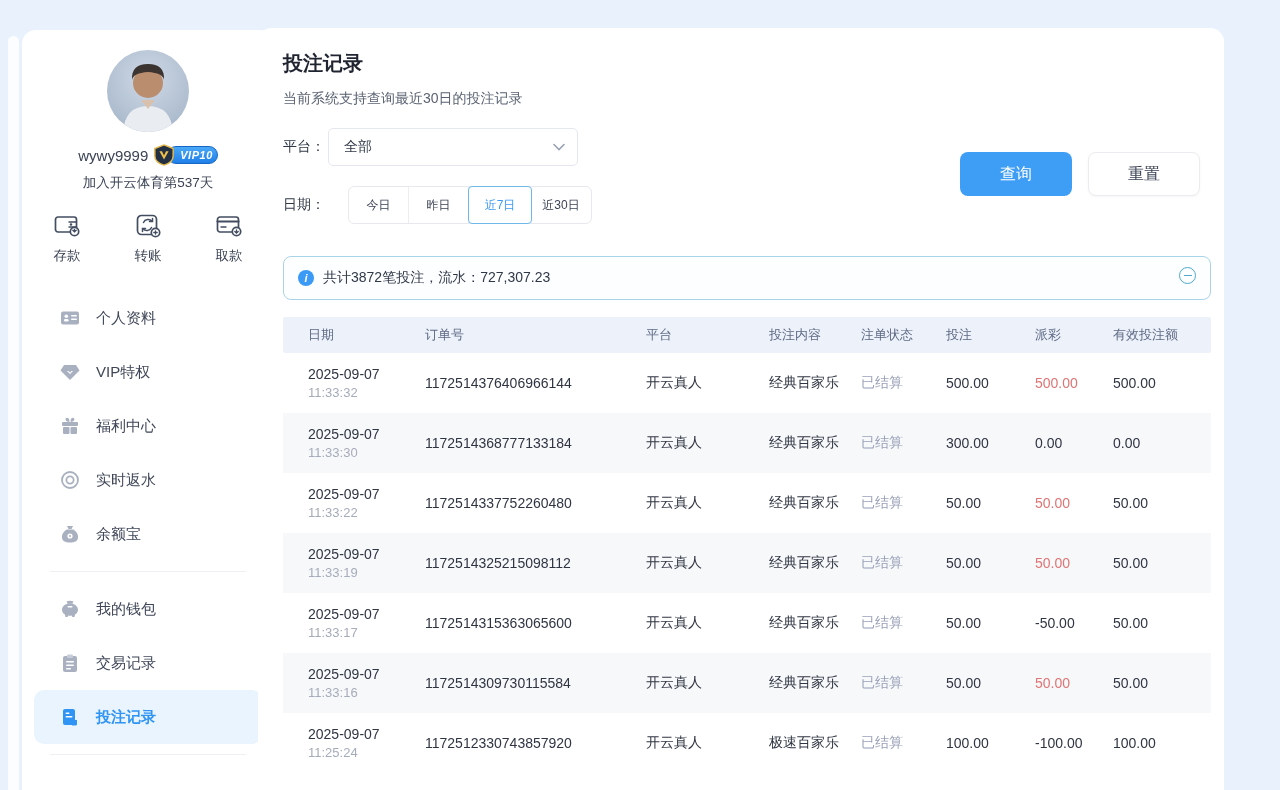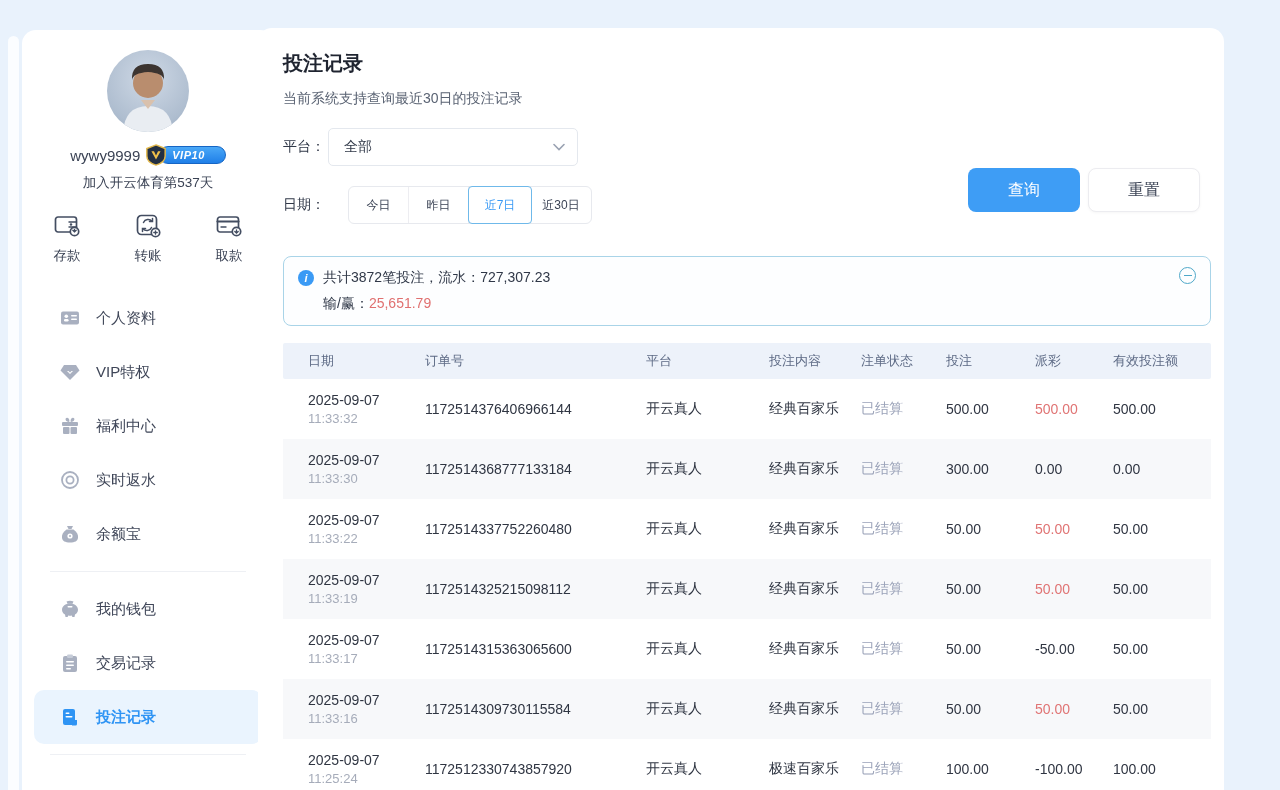--- a/index.html
+++ b/index.html
@@ -26,21 +26,21 @@
     background:radial-gradient(circle at 50% 35%, #cfd9e6 0%, #aebdcf 70%, #93a5bb 100%);
   }
   .avatar svg { position:absolute; left:0; top:0; }
   .user-line { margin-top:12px; display:flex; align-items:center; gap:5px; }
   .username { font-size:15px; color:#3a4254; }
   .vip-wrap { display:flex; align-items:center; position:relative; }
   .vip-shield {
     width:22px; height:22px; position:relative; z-index:2;
   }
   .vip-pill {
-    margin-left:-8px; padding:2px 20px 2px 12px;
+    margin-left:-8px; padding:2px 4px 2px 12px;
     background:linear-gradient(180deg,#4aa8f7,#1f7fe8);
     border:1px solid #1565c4; border-radius:10px;
     color:#fff; font-size:11px; font-weight:bold; font-style:italic;
     letter-spacing:.5px;
   }
   .join-text { margin-top:8px; font-size:13.5px; color:#3a4254; }
   .quick-actions {
     margin-top:18px; width:100%; padding:0 30px;
     display:flex; justify-content:space-between;
   }
@@ -80,21 +80,21 @@
   .qf-btn {
     min-width:60px; padding:0 10px; display:flex; align-items:center; justify-content:center;
     font-size:12px; color:#3a4254; cursor:pointer; border-right:1px solid #ededf1;
     position:relative;
   }
   .qf-btn:last-child { border-right:none; }
   .qf-btn.active {
     color:#3a9af5; border:1px solid #6fb9ea; border-radius:4px;
     margin:-1px; z-index:2; background:#fff; min-width:64px;
   }
-  .action-btns { position:absolute; right:24px; top:140px; display:flex; gap:8px; }
+  .action-btns { position:absolute; right:24px; top:124px; display:flex; gap:16px; }
   .btn-query {
     width:112px; height:44px; background:#3e9df5; border:none; border-radius:8px;
     color:#fff; font-size:16px; cursor:pointer; font-family:inherit;
   }
   .btn-reset {
     width:112px; height:44px; background:#fff; border:1px solid #ececf0; border-radius:8px;
     color:#3a4254; font-size:16px; cursor:pointer; font-family:inherit;
     box-shadow:0 1px 3px rgba(0,0,0,.04);
   }
   
@@ -301,23 +301,20 @@
   <div class="action-btns">
     <button class="btn-query">查询</button>
     <button class="btn-reset">重置</button>
   </div>
 
   <div class="banner">
     <div class="banner-line1">
       <span class="info-icon">i</span>
       <span>共计3872笔投注，流水：727,307.23</span>
     </div>
-    <div class="banner-line2">
-      <span>输/赢：</span><span class="loss-win-value">25,651.79</span>
-    </div>
     <span class="collapse-icon"></span>
   </div>
 
   <div class="bet-table">
     <div class="t-head">
       <span>日期</span>
       <span>订单号</span>
       <span>平台</span>
       <span>投注内容</span>
       <span>注单状态</span>

